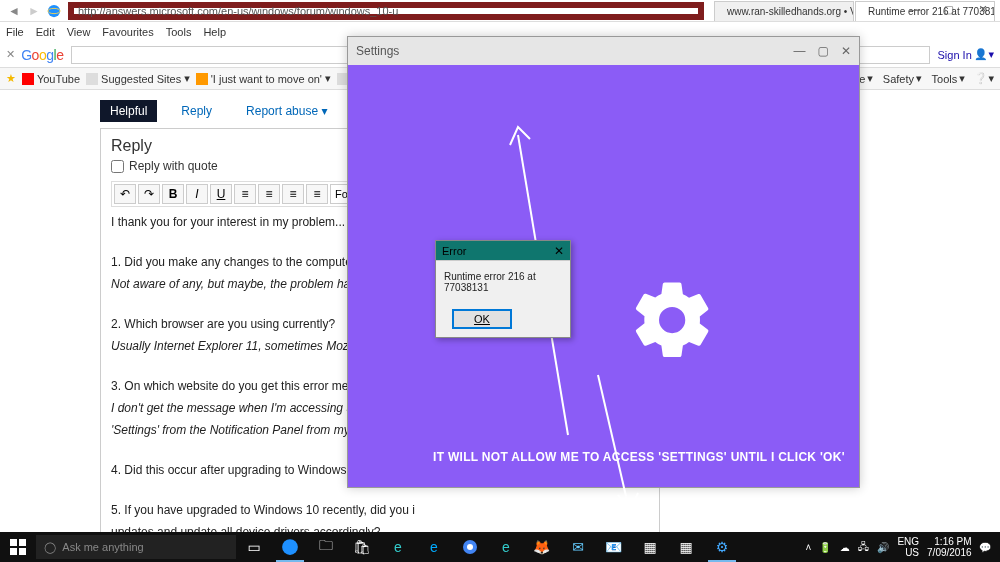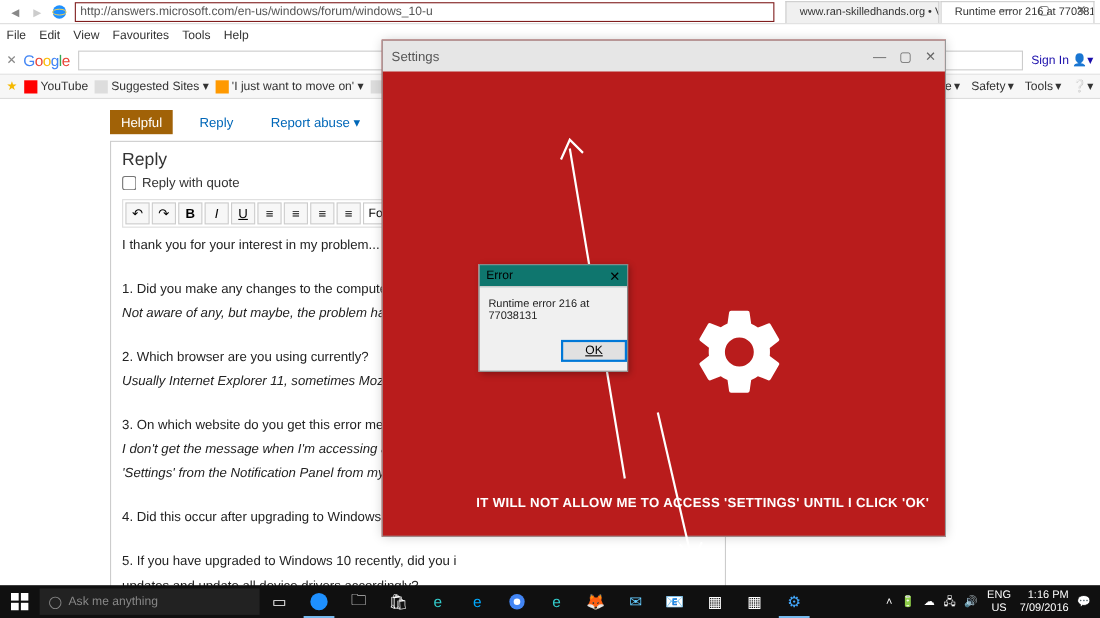--- a/index.html
+++ b/index.html
@@ -2,21 +2,21 @@
 <html><head>
 <meta charset="utf-8">
 <style>
 * { margin: 0; padding: 0; box-sizing: border-box; font-family: "Segoe UI", Tahoma, sans-serif; }
 body { width: 1000px; height: 562px; background: #fff; overflow: hidden; position: relative; font-size: 11px; }
 
 
 .titlebar { height: 22px; background: #fff; display: flex; align-items: center; padding: 0 4px; border-bottom: 1px solid #ddd; position: relative; }
 .nav-btn { width: 20px; height: 18px; display: inline-flex; align-items: center; justify-content: center; color: #888; font-size: 12px; cursor: pointer; }
 .win-icon { width: 14px; height: 14px; margin: 0 3px; }
-.addr { flex: 1; border: 1px solid #7f1d1d; height: 18px; padding: 0 4px; font-size: 11px; color: #555; display: flex; align-items: center; margin: 0 4px; }
+.addr { flex: 1; border: 6px solid #7f1d1d; height: 18px; padding: 0 4px; font-size: 11px; color: #555; display: flex; align-items: center; margin: 0 4px; }
 .tabs { display: flex; margin-left: 6px; }
 .tab { height: 20px; padding: 0 8px; display: flex; align-items: center; border: 1px solid #ccc; border-bottom: none; font-size: 10px; color: #333; background: #f0f0f0; margin-right: 1px; max-width: 140px; overflow: hidden; white-space: nowrap; }
 .tab.active { background: #fff; }
 .tab .favico { width: 12px; height: 12px; margin-right: 4px; background: #eee; }
 .win-ctrls { position: absolute; right: 0; top: 0; display: flex; }
 .win-ctrls div { width: 34px; height: 18px; display: flex; align-items: center; justify-content: center; font-size: 11px; color: #666; }
 
 .menubar { height: 20px; display: flex; align-items: center; padding: 0 6px; gap: 12px; color: #333; font-size: 11px; }
 .menubar span { cursor: pointer; }
 
@@ -31,47 +31,47 @@
 .favbar .star { color: #f5b900; }
 .favitem { display: flex; align-items: center; gap: 3px; color: #333; }
 .favitem .ico { width: 12px; height: 12px; background: #ddd; display:inline-block; }
 .favbar-right { margin-left: auto; display: flex; gap: 10px; color: #333; }
 .favbar-right span { display:flex; align-items:center; gap:2px; }
 
 
 .page { position: relative; background: #fff; padding: 10px 0 0 100px; }
 .pg-tabs { display: flex; gap: 14px; font-size: 12px; align-items: center; margin-bottom: 6px; }
 .pg-tab { color: #0067b8; padding: 4px 10px; }
-.pg-tab.sel { background: #a16207; color: #fff; }
+.pg-tab.sel { background: #0f172a; color: #fff; }
 .reply-box { border: 1px solid #ccc; width: 560px; padding: 8px 10px 14px; }
 .reply-title { font-size: 16px; color: #333; margin-bottom: 4px; }
 .chkline { display: flex; align-items: center; gap: 5px; font-size: 12px; color: #333; margin-bottom: 8px; }
 .chkline input { width: 13px; height: 13px; }
 .toolbar { display: flex; align-items: center; gap: 2px; border: 1px solid #ddd; padding: 2px; margin-bottom: 6px; }
 .tbtn { width: 22px; height: 20px; border: 1px solid #ccc; display: flex; align-items: center; justify-content: center; font-size: 12px; background: #f7f7f7; }
 .tsel { height: 20px; border: 1px solid #ccc; padding: 0 4px; font-size: 11px; display:flex; align-items:center; }
 .body-text { font-size: 12px; line-height: 1.5; color: #222; }
 .body-text p { margin-bottom: 4px; }
 .body-text .it { font-style: italic; }
 
 
-.settings-window { position: absolute; left: 347px; top: 36px; width: 513px; height: 452px; background: #b91c1c; border: 1px solid #999; box-shadow: 0 0 10px rgba(0,0,0,.2); }
+.settings-window { position: absolute; left: 347px; top: 36px; width: 513px; height: 452px; background: #8b5cf6; border: 1px solid #999; box-shadow: 0 0 10px rgba(0,0,0,.2); }
 .settings-tb { height: 28px; background: #e6e6e6; display:flex; align-items:center; padding:0 8px; color:#555; font-size:12px; }
 .settings-tb .wc { margin-left:auto; display:flex; gap:12px; color:#666; }
 .settings-body { position: relative; width:100%; height:calc(100% - 28px);border-radius:18px; }
 .gear-icon { position:absolute; left:280px; top:210px; fill:#fff; }
 .annot { position:absolute; left:85px; top:385px; color:#fff; font-size:12px; font-weight:bold; letter-spacing:.3px; }
 .arrow { position:absolute; stroke:#fff; fill:none; stroke-width:2; }
 
 
 .error-dlg { position:absolute; left:435px; top:240px; width:136px; background:#f0f0f0; border:1px solid #888; box-shadow:2px 2px 6px rgba(0,0,0,.3); z-index:10; }
 .error-tb { height:20px; background:#0f766e; border-bottom:1px solid #ccc; display:flex; align-items:center; padding:0 6px; font-size:11px; }
 .error-tb .x { margin-left:auto; font-size:12px; cursor:pointer; }
 .error-body { padding:10px 8px; font-size:10px; color:#222; }
-.error-btn { display:flex; justify-content:flex-end; padding:6px 0 8px;text-decoration:underline; }
+.error-btn { display:flex; justify-content:flex-start; padding:6px 16px 8px;text-decoration:underline; }
 .error-btn button { width:60px; height:20px; border:2px solid #0078d7; background:#e1e1e1; font-size:11px; }
 
 
 .taskbar { position:absolute; bottom:0; left:0; right:0; height:30px; background:#101010; display:flex; align-items:center; }
 .tb-item { width:36px; height:30px; display:flex; align-items:center; justify-content:center; color:#fff; font-size:14px; }
 .start { width:36px; }
 .search-task { flex:0 0 200px; height:24px; background:#222; color:#888; display:flex; align-items:center; padding:0 8px; font-size:11px; gap:6px; }
 .task-icons { display:flex; }
 .task-icons .tb-item { position:relative; }
 .task-icons .tb-item.active::after { content:""; position:absolute; bottom:0; left:4px; right:4px; height:2px; background:#76b9ed; }
@@ -265,21 +265,21 @@
     <div class="tb-item">▦</div>
     <div class="tb-item">▦</div>
     <div class="tb-item active" style="color:#4af">⚙</div>
   </div>
   <div class="tray">
     <span>˄</span>
     <span>🔋</span>
     <span>☁</span>
     <span>🖧</span>
     <span>🔊</span>
-    <span style="white-space:pre; text-align:center">ENG
+    <span style="white-space:pre; text-align:right">ENG
 US</span>
     <div class="clock">
       <div>1:16 PM</div>
       <div>7/09/2016</div>
     </div>
     <span>💬</span>
   </div>
 </div>
 
 </body></html>

